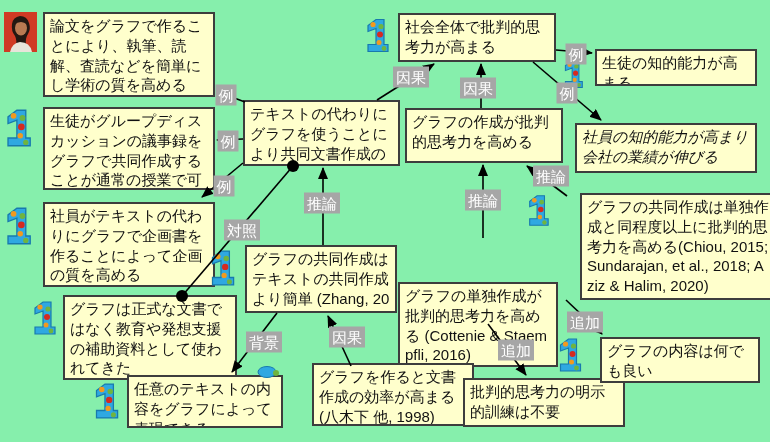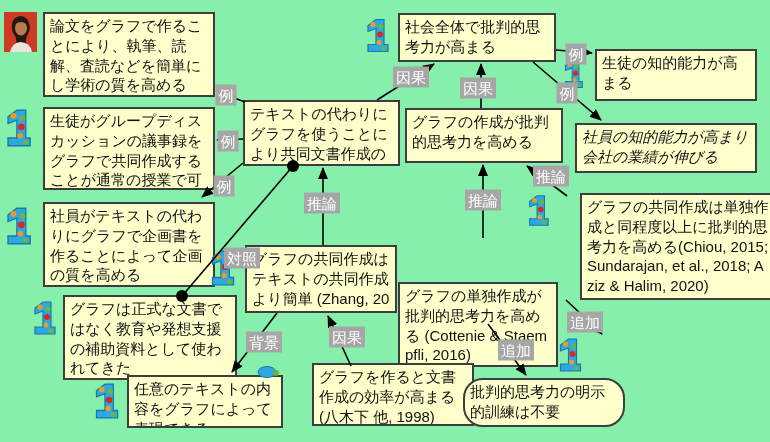--- a/index.html
+++ b/index.html
@@ -104,38 +104,39 @@
       </g>
     </svg>
 <div class="node" style="left: 43px; top: 12px; width: 172px; height: 85px;">論文をグラフで作ることにより、執筆、読解、査読などを簡単にし学術の質を高める</div>
     <div class="node" style="left: 43px; top: 107px; width: 172px; height: 83px;">生徒がグループディスカッションの議事録をグラフで共同作成することが通常の授業で可能</div>
     <div class="node" style="left: 43px; top: 202px; width: 172px; height: 85px;">社員がテキストの代わりにグラフで企画書を作ることによって企画の質を高める</div>
     <div class="node" style="left: 63px; top: 295px; width: 174px; height: 85px;">グラフは正式な文書ではなく教育や発想支援の補助資料として使われてきた</div>
     <div class="node" style="left: 127px; top: 375px; width: 156px; height: 53px;">任意のテキストの内容をグラフによって表現できる</div>
     <div class="node" style="left: 243px; top: 100px; width: 157px; height: 66px;">テキストの代わりにグラフを使うことにより共同文書作成の効率が高まる</div>
     <div class="node" style="left: 398px; top: 13px; width: 158px; height: 49px;">社会全体で批判的思考力が高まる</div>
     <div class="node" style="left: 405px; top: 108px; width: 158px; height: 55px;">グラフの作成が批判的思考力を高める</div>
-    <div class="node" style="left: 595px; top: 49px; width: 162px; height: 52px;">生徒の知的能力が高まる</div>
+    <div class="node" style="left: 595px; top: 49px; width: 162px; height: 37px;">生徒の知的能力が高まる</div>
     <div class="node" style="left: 575px; top: 123px; width: 182px; height: 50px; font-style: italic;">社員の知的能力が高まり会社の業績が伸びる</div>
     <div class="node" style="left: 580px; top: 193px; width: 196px; height: 107px;">グラフの共同作成は単独作成と同程度以上に批判的思考力を高める(Chiou, 2015; Sundarajan, et al., 2018; Aziz &amp; Halim, 2020)</div>
     <div class="node" style="left: 245px; top: 245px; width: 152px; height: 68px;">グラフの共同作成はテキストの共同作成より簡単 (Zhang, 2020)</div>
     <div class="node" style="left: 398px; top: 238px; width: 160px; height: 85px; margin-top: 44px;">グラフの単独作成が批判的思考力を高める (Cottenie &amp; Staempfli, 2016)</div>
     <div class="node" style="left: 291px; top: 363px; width: 162px; height: 63px; margin-left: 21px;">グラフを作ると文書作成の効率が高まる(八木下 他, 1998)</div>
-    <div class="node" style="left: 463px; top: 378px; width: 162px; height: 49px; border-radius: 20px;">批判的思考力の明示的訓練は不要</div>
+    <div class="node" style="left: 463px; top: 378px; width: 162px; height: 49px;">批判的思考力の明示的訓練は不要</div>
+    <div class="node" style="left: 600px; top: 337px; width: 160px; height: 46px;">グラフの内容は何でも良い</div>
     <div class="edge-label" style="left: 226px; top: 95px;">例</div>
     <div class="edge-label" style="left: 228px; top: 141px;">例</div>
     <div class="edge-label" style="left: 224px; top: 186px;">例</div>
     <div class="edge-label" style="left: 411px; top: 77px;">因果</div>
     <div class="edge-label" style="left: 478px; top: 88px;">因果</div>
     <div class="edge-label" style="left: 576px; top: 54px;">例</div>
     <div class="edge-label" style="left: 567px; top: 93px;">例</div>
     <div class="edge-label" style="left: 322px; top: 203px;">推論</div>
     <div class="edge-label" style="left: 483px; top: 200px;">推論</div>
     <div class="edge-label" style="left: 551px; top: 176px;">推論</div>
-    <div class="edge-label" style="left: 242px; top: 230px; margin-top: 28px;">対照</div>
+    <div class="edge-label" style="left: 242px; top: 230px;">対照</div>
     <div class="edge-label" style="left: 264px; top: 342px;">背景</div>
     <div class="edge-label" style="left: 347px; top: 337px;">因果</div>
     <div class="edge-label" style="left: 585px; top: 322px;">追加</div>
     <div class="edge-label" style="left: 516px; top: 350px;">追加</div>
     <div class="stamp" style="left: 3px; top: 108px; width: 30px; height: 40px;">
       <svg viewBox="0 0 26 36">
         <path d="M12 2 L20 2 L20 27 L24 27 L24 34 L4 34 L4 27 L12 27 L12 11 L4 14 L4 8 Z" fill="#2fa8e1" stroke="#1879ad" stroke-width="1.2"></path>
         <circle cx="9" cy="7" r="2.6" fill="#f29a1f"></circle>
         <circle cx="17" cy="9" r="2.6" fill="#6fb43f"></circle>
         <circle cx="16" cy="17" r="3" fill="#d62a20"></circle>

